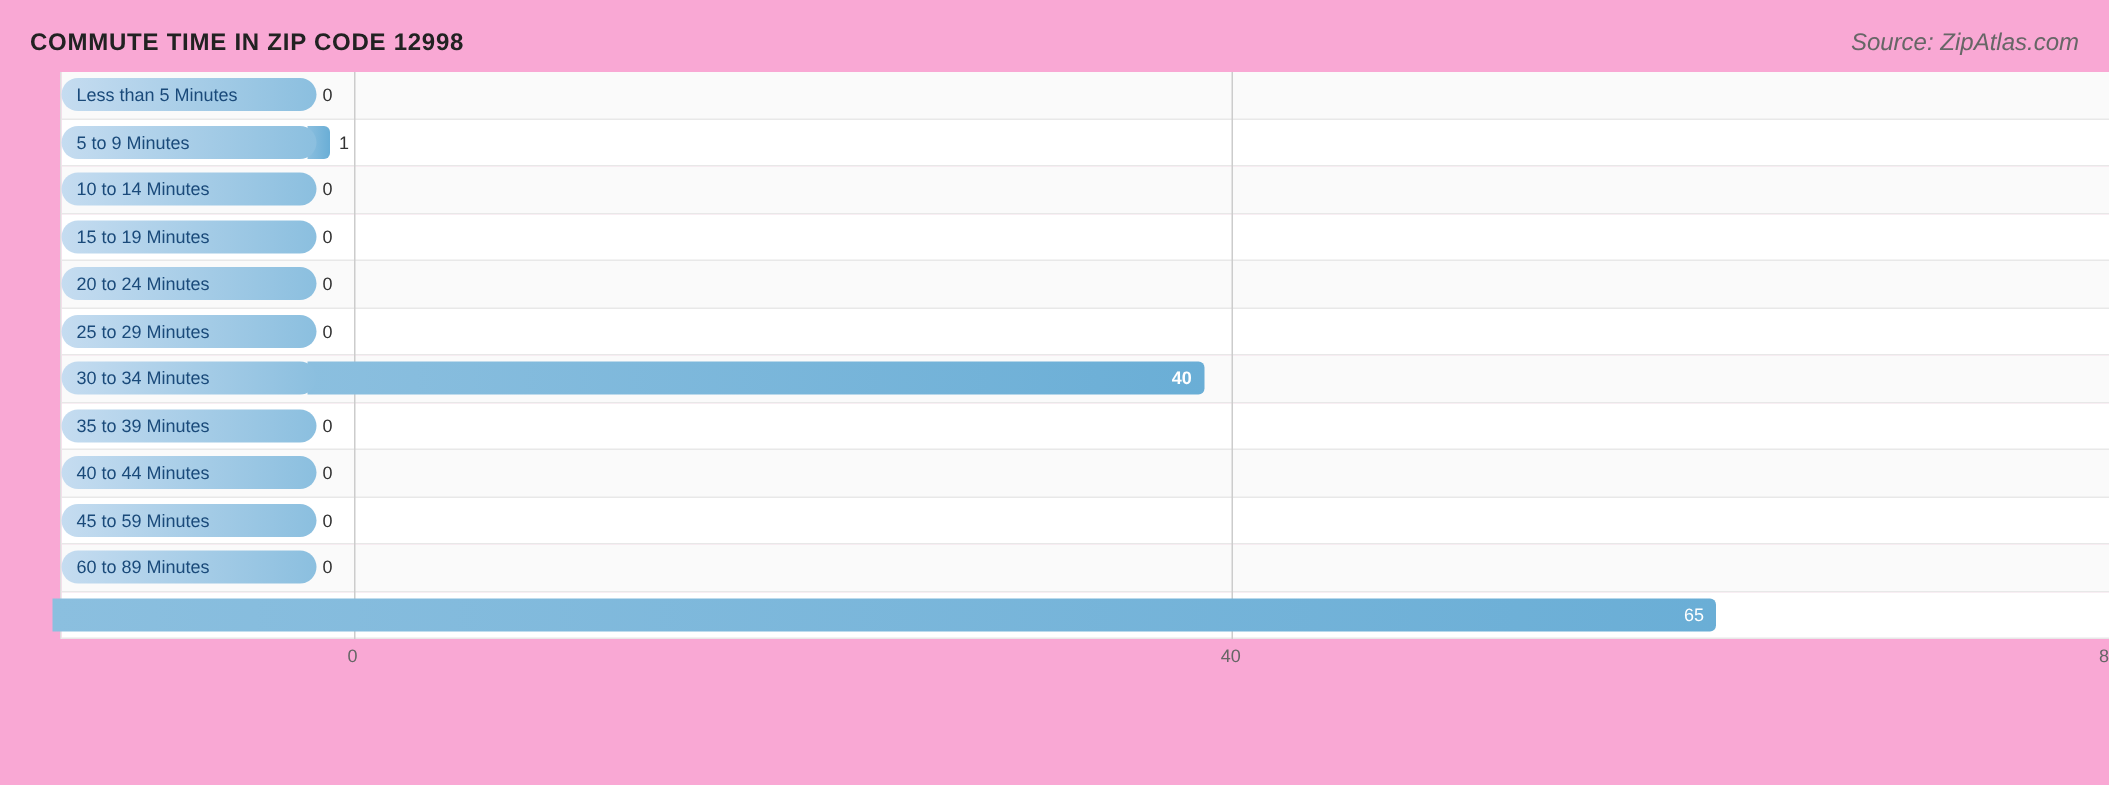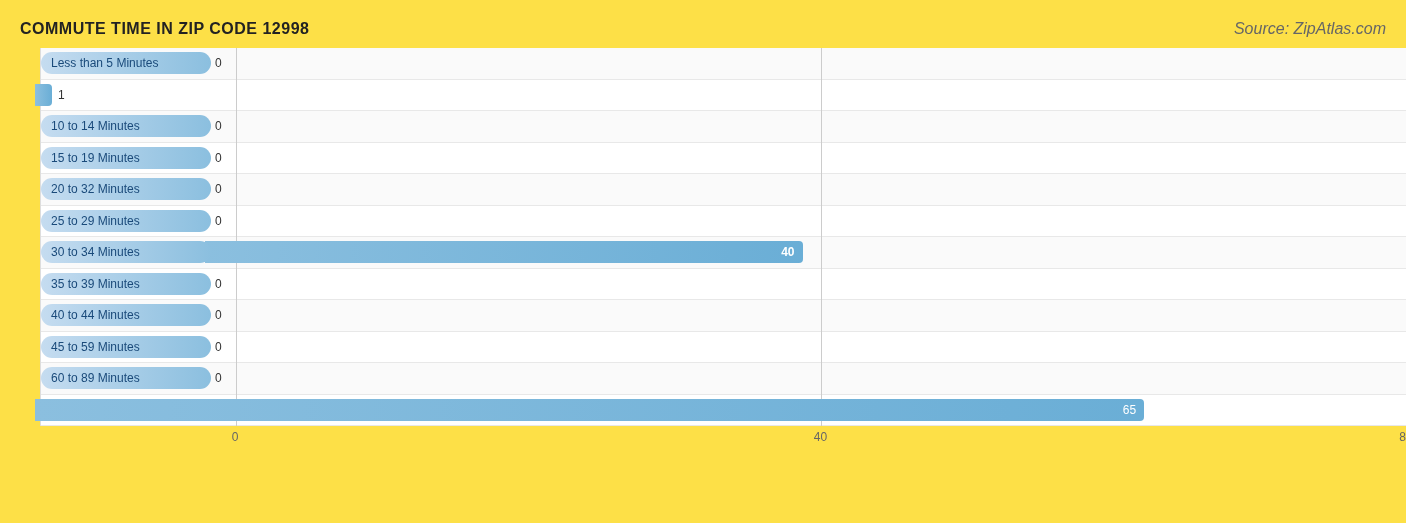--- a/index.html
+++ b/index.html
@@ -6,21 +6,21 @@
     body {
       background: #f5f5f5;
       font-family: Arial, sans-serif;
       font-size: 13px;
       color: #333;
       width: 1406px;
       height: 523px;
       overflow: hidden;
     }
     .chart-container {
-      background: #fde047;
+      background: #f9a8d4;
       width: 1406px;
       height: 523px;
       padding: 20px 20px 40px 20px;
       position: relative;
     }
     .chart-header {
       display: flex;
       justify-content: space-between;
       align-items: flex-start;
       margin-bottom: 10px;
@@ -140,20 +140,21 @@
     <div class="bar-row">
           <div class="row-inner">
             <span class="label-pill">Less than 5 Minutes</span>
             <div class="bar-track">
               <span class="bar-value" style="margin-left: 4px;">0</span>
             </div>
           </div>
         </div>
         <div class="bar-row">
           <div class="row-inner">
+            <span class="label-pill">5 to 9 Minutes</span>
             <div class="bar-track">
               <div class="bar-extension" style="width: 1.25%; max-width: 100%;"></div>
               <span class="bar-value">1</span>
             </div>
           </div>
         </div>
         <div class="bar-row">
           <div class="row-inner">
             <span class="label-pill">10 to 14 Minutes</span>
             <div class="bar-track">
@@ -164,21 +165,21 @@
         <div class="bar-row">
           <div class="row-inner">
             <span class="label-pill">15 to 19 Minutes</span>
             <div class="bar-track">
               <span class="bar-value" style="margin-left: 4px;">0</span>
             </div>
           </div>
         </div>
         <div class="bar-row">
           <div class="row-inner">
-            <span class="label-pill">20 to 32 Minutes</span>
+            <span class="label-pill">20 to 24 Minutes</span>
             <div class="bar-track">
               <span class="bar-value" style="margin-left: 4px;">0</span>
             </div>
           </div>
         </div>
         <div class="bar-row">
           <div class="row-inner">
             <span class="label-pill">25 to 29 Minutes</span>
             <div class="bar-track">
               <span class="bar-value" style="margin-left: 4px;">0</span>

